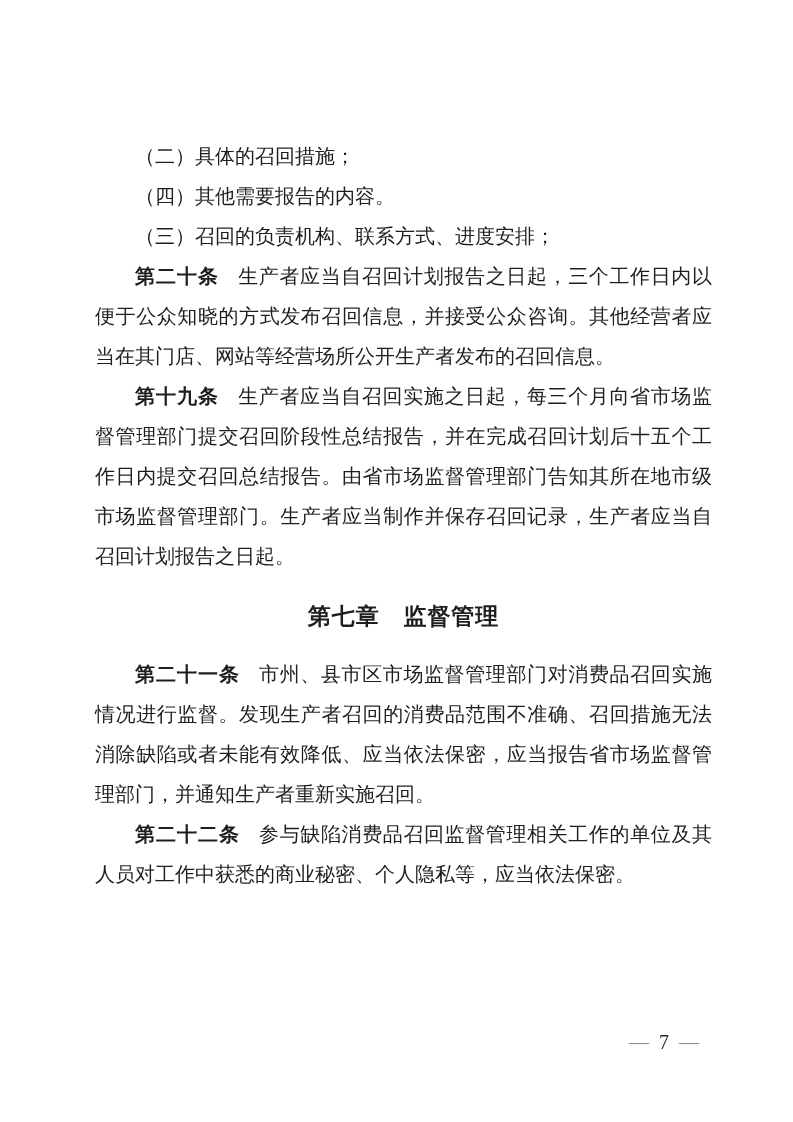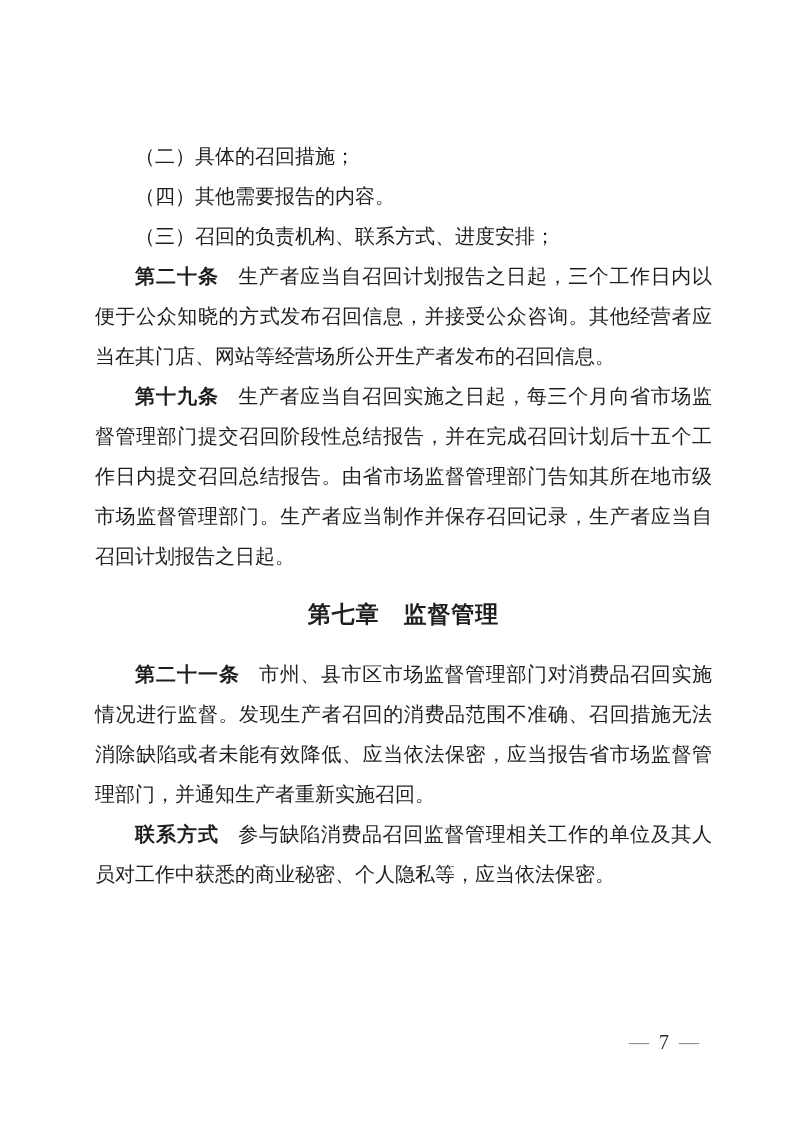--- a/index.html
+++ b/index.html
@@ -32,21 +32,21 @@
     color: #1e1e1e;
   }
   p.par .article-no {
     font-family: "Liberation Sans", sans-serif;
     font-weight: 700;
     margin-right: 0.95em;
     letter-spacing: 0.02em;
   }
   h2.chapter {
     margin: 20px 0 18px 0;
-    font-family: Liberation Mono, monospace;
+    font-family: Liberation Sans, sans-serif;
     font-weight: 700;
     font-size: 23px;
     line-height: 40px;
     text-align: center;
     color: #1e1e1e;
     letter-spacing: 0.04em;
   }
   .footer {
     position: absolute;
     top: 1030px;
@@ -80,19 +80,19 @@
     <p class="par">（三）召回的负责机构、联系方式、进度安排；</p>
 
     <p class="par"><span class="article-no">第二十条</span><span>生产者应当自召回计划报告之日起，三个工作日内以便于公众知晓的方式发布召回信息，并接受公众咨询。其他经营者应当在其门店、网站等经营场所公开生产者发布的召回信息。</span></p>
 
     <p class="par"><span class="article-no">第十九条</span><span>生产者应当自召回实施之日起，每三个月向省市场监督管理部门提交召回阶段性总结报告，并在完成召回计划后十五个工作日内提交召回总结报告。由省市场监督管理部门告知其所在地市级市场监督管理部门。生产者应当制作并保存召回记录，生产者应当自召回计划报告之日起。</span></p>
 
     <h2 class="chapter">第七章　监督管理</h2>
 
     <p class="par"><span class="article-no">第二十一条</span><span>市州、县市区市场监督管理部门对消费品召回实施情况进行监督。发现生产者召回的消费品范围不准确、召回措施无法消除缺陷或者未能有效降低、应当依法保密，应当报告省市场监督管理部门，并通知生产者重新实施召回。</span></p>
 
-    <p class="par"><span class="article-no">联系方式</span><span>参与缺陷消费品召回监督管理相关工作的单位及其人员对工作中获悉的商业秘密、个人隐私等，应当依法保密。</span></p>
+    <p class="par"><span class="article-no">第二十二条</span><span>参与缺陷消费品召回监督管理相关工作的单位及其人员对工作中获悉的商业秘密、个人隐私等，应当依法保密。</span></p>
 
 
   </div>
 
   <div class="footer"><span class="dash">—</span><span class="num">7</span><span class="dash">—</span></div>
 </div>
 
 </body></html>

